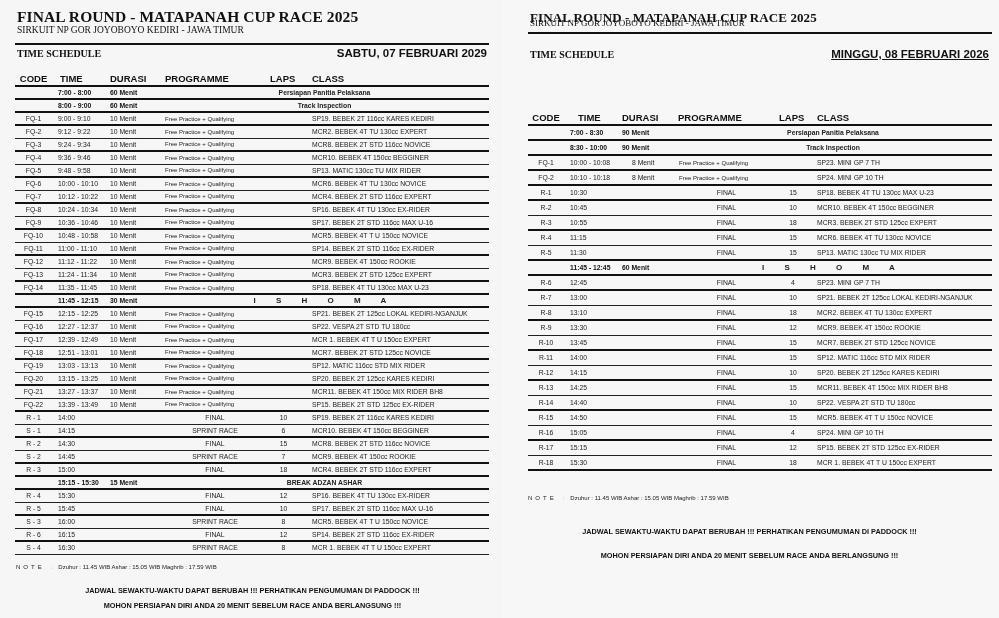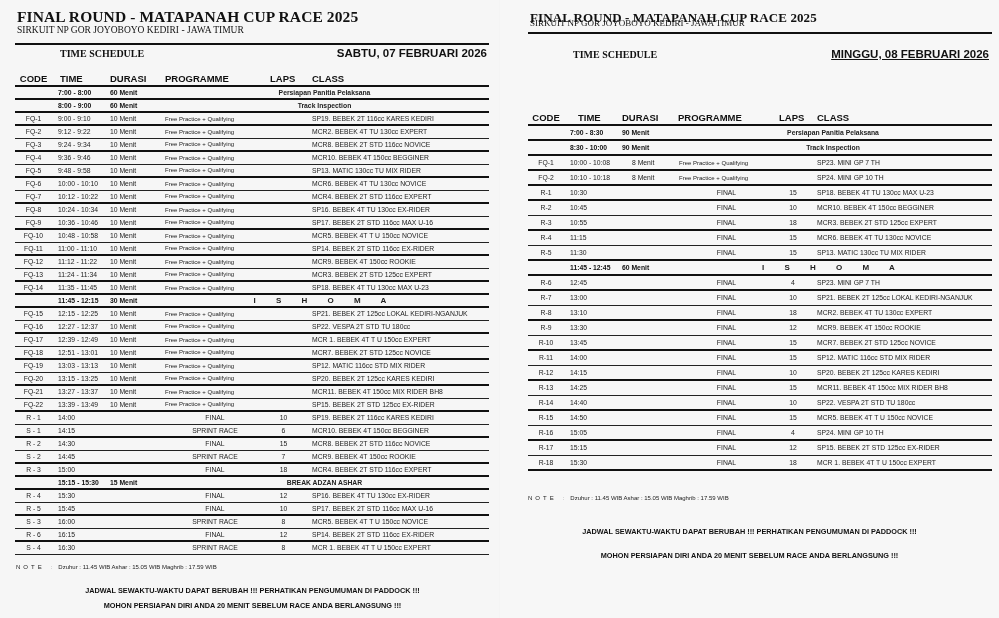--- a/index.html
+++ b/index.html
@@ -17,21 +17,21 @@
   .title {
     font-family: "Liberation Serif", serif; font-weight: bold;
     font-size: 15.5px; letter-spacing: 0.1px; position: absolute; white-space: nowrap;
   }
   .subtitle {
     font-family: "Liberation Serif", serif; font-size: 9.5px; position: absolute; white-space: nowrap;
   }
   .hr-thick { position: absolute; height: 2px; background: #111; }
   .ts-label {
     font-family: "Liberation Serif", serif; font-weight: bold; font-size: 10px;
-    position: absolute; white-space: nowrap; margin-left: 43px;
+    position: absolute; white-space: nowrap;
   }
   .date-label {
     font-weight: bold; font-size: 11.5px; position: absolute; white-space: nowrap; text-align: right;
   }
 
   table.sched { position: absolute; border-collapse: collapse; table-layout: fixed; }
   table.sched th {
     font-size: 9.5px; font-weight: bold; text-align: left; padding: 0; height: 13px;
     border-bottom: 2px solid #111; white-space: nowrap;
   }
@@ -60,21 +60,21 @@
   #page-right .subtitle { font-size: 9px; }
 </style>
 </head>
 <body>
 
 <div class="page" id="page-left">
   <div class="title" style="left:17px; top:8px;">FINAL ROUND - MATAPANAH CUP RACE 2025</div>
   <div class="subtitle" style="left:17px; top:25px;">SIRKUIT NP GOR JOYOBOYO KEDIRI - JAWA TIMUR</div>
   <div class="hr-thick" style="left:15px; top:43px; width:474px;"></div>
   <div class="ts-label" style="left:17px; top:48px;">TIME SCHEDULE</div>
-  <div class="date-label" style="right:12px; top:47px;">SABTU, 07 FEBRUARI 2026</div>
+  <div class="date-label" style="right:12px; top:47px;">SABTU, 07 FEBRUARI 2029</div>
 
   <table class="sched" id="table-sat" style="left:15px; top:72px; width:474px;">
     <colgroup>
       <col style="width:37px">
         <col style="width:58px">
         <col style="width:50px">
         <col style="width:110px">
         <col style="width:27px">
         <col style="width:192px">
     </colgroup>

